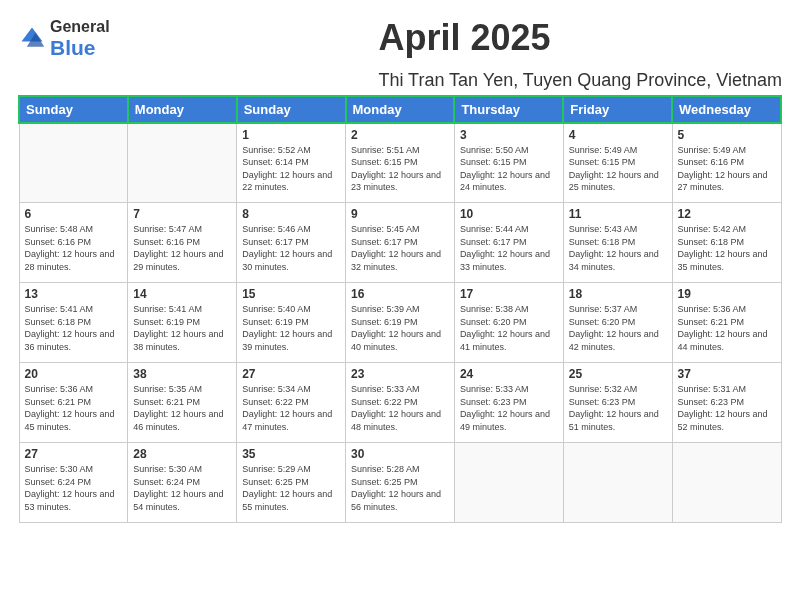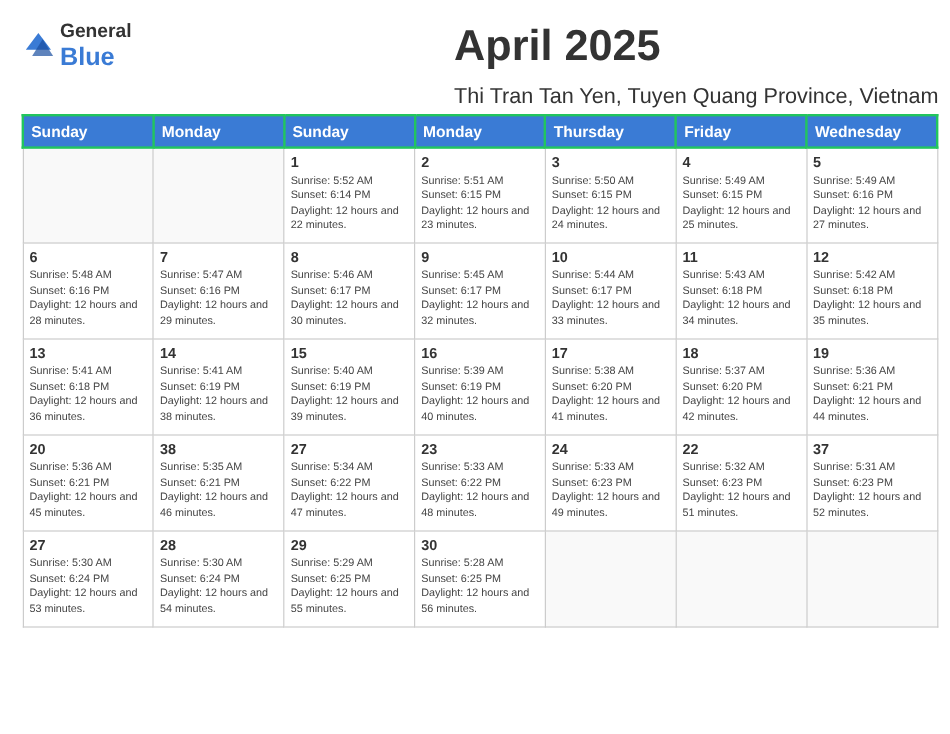--- a/index.html
+++ b/index.html
@@ -234,39 +234,39 @@
           </td>
           <td>
             <span class="day-num">23</span>
             <div class="day-info">Sunrise: 5:33 AM<br>Sunset: 6:22 PM<br>Daylight: 12 hours and 48 minutes.</div>
           </td>
           <td>
             <span class="day-num">24</span>
             <div class="day-info">Sunrise: 5:33 AM<br>Sunset: 6:23 PM<br>Daylight: 12 hours and 49 minutes.</div>
           </td>
           <td>
-            <span class="day-num">22</span>
+            <span class="day-num">25</span>
             <div class="day-info">Sunrise: 5:32 AM<br>Sunset: 6:23 PM<br>Daylight: 12 hours and 51 minutes.</div>
           </td>
           <td>
             <span class="day-num">37</span>
             <div class="day-info">Sunrise: 5:31 AM<br>Sunset: 6:23 PM<br>Daylight: 12 hours and 52 minutes.</div>
           </td>
         </tr>
         <tr>
           <td>
             <span class="day-num">27</span>
             <div class="day-info">Sunrise: 5:30 AM<br>Sunset: 6:24 PM<br>Daylight: 12 hours and 53 minutes.</div>
           </td>
           <td>
             <span class="day-num">28</span>
             <div class="day-info">Sunrise: 5:30 AM<br>Sunset: 6:24 PM<br>Daylight: 12 hours and 54 minutes.</div>
           </td>
           <td>
-            <span class="day-num">29</span>
+            <span class="day-num">35</span>
             <div class="day-info">Sunrise: 5:29 AM<br>Sunset: 6:25 PM<br>Daylight: 12 hours and 55 minutes.</div>
           </td>
           <td>
             <span class="day-num">30</span>
             <div class="day-info">Sunrise: 5:28 AM<br>Sunset: 6:25 PM<br>Daylight: 12 hours and 56 minutes.</div>
           </td>
           <td class="empty-cell"></td>
           <td class="empty-cell"></td>
           <td class="empty-cell"></td>
         </tr>

